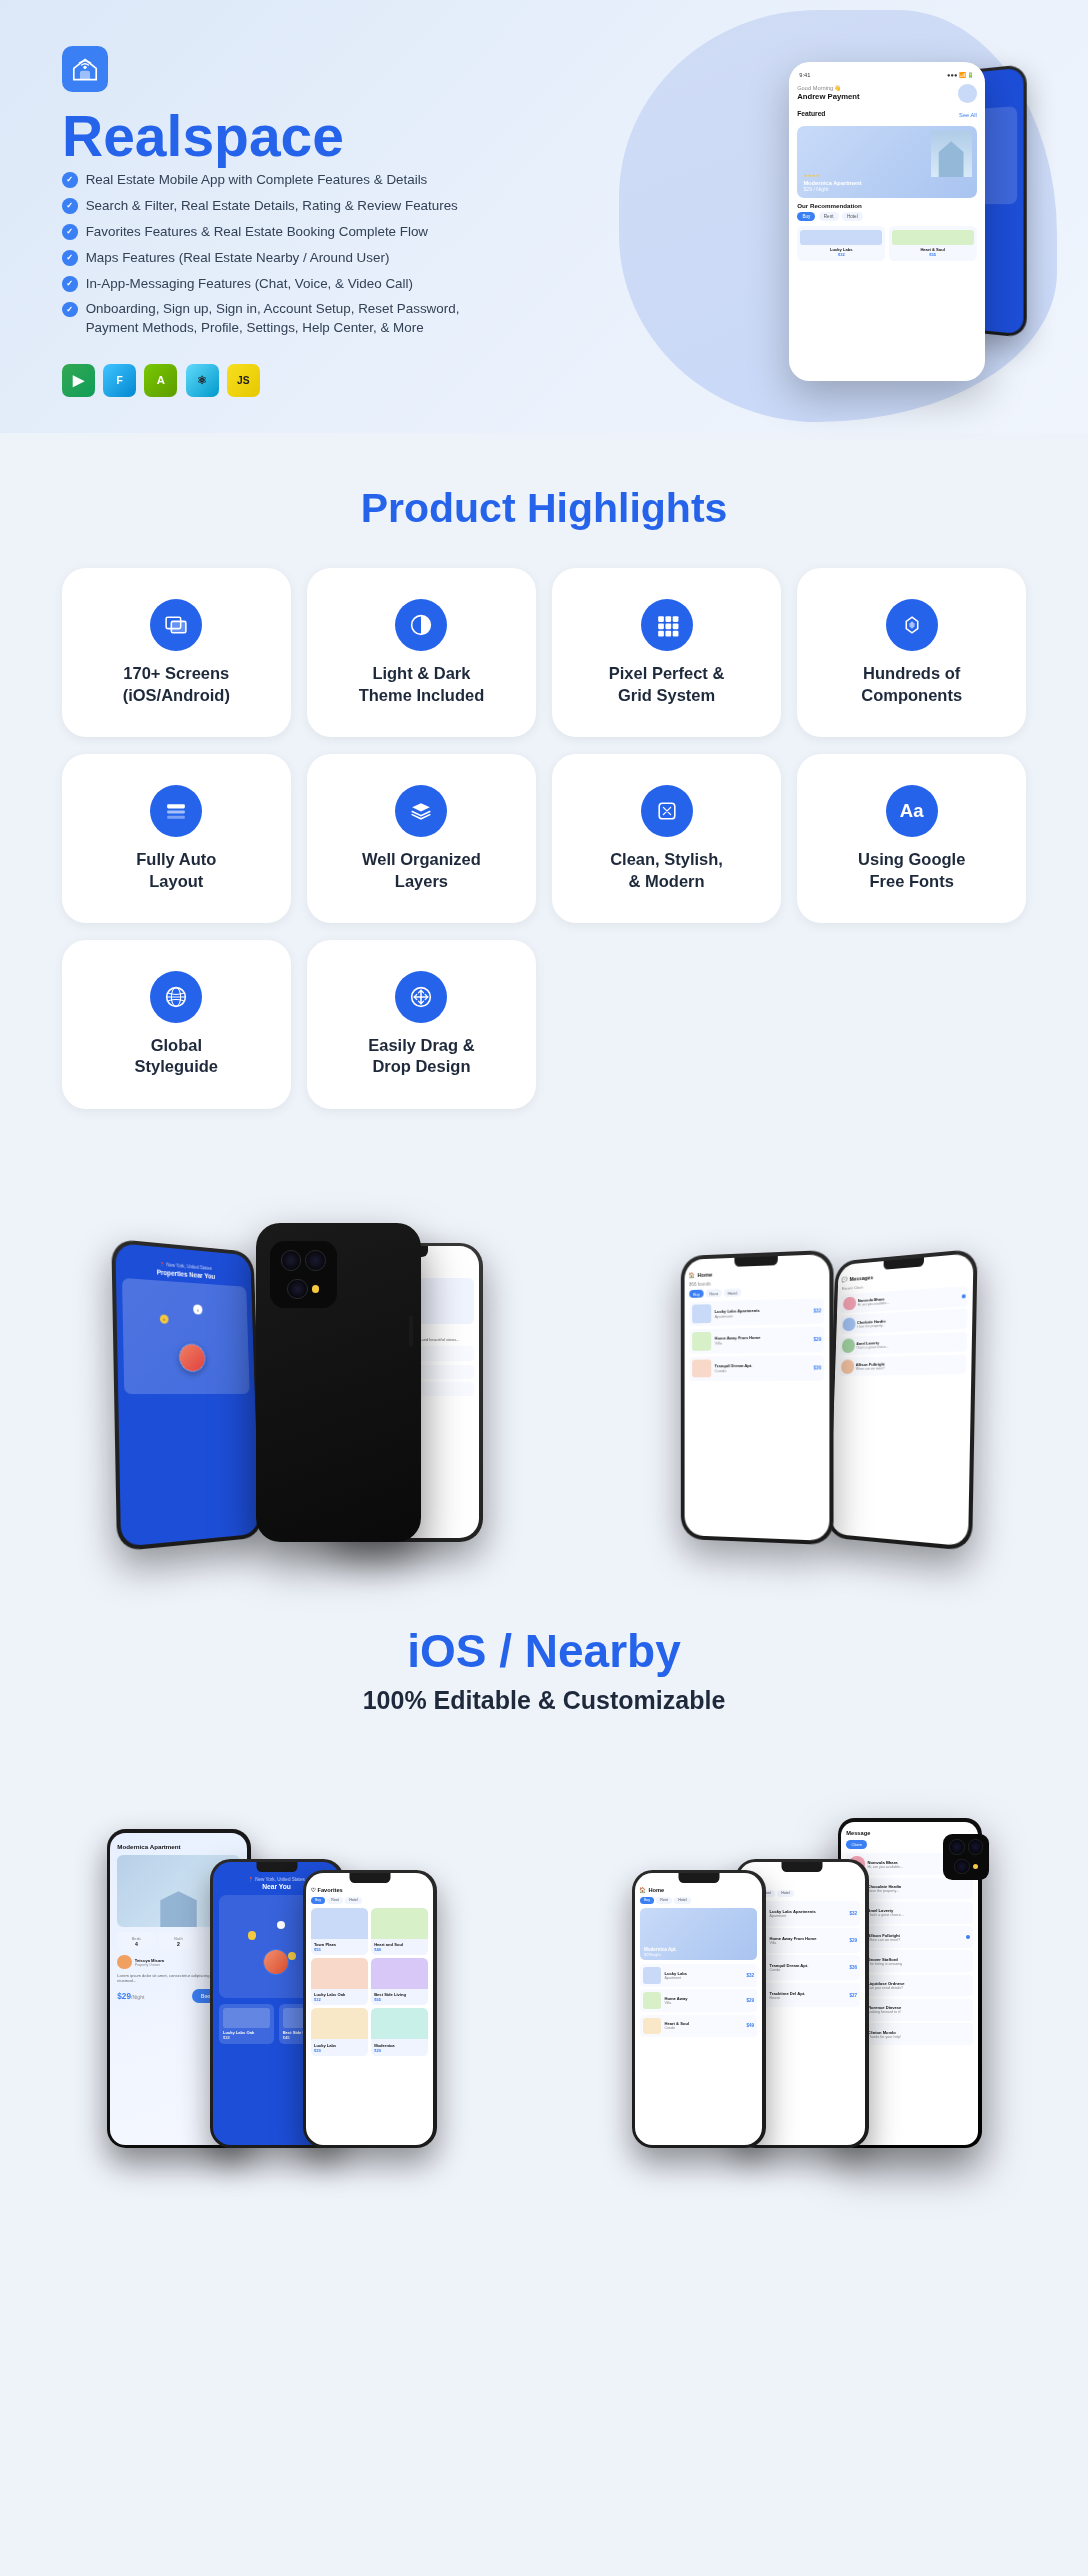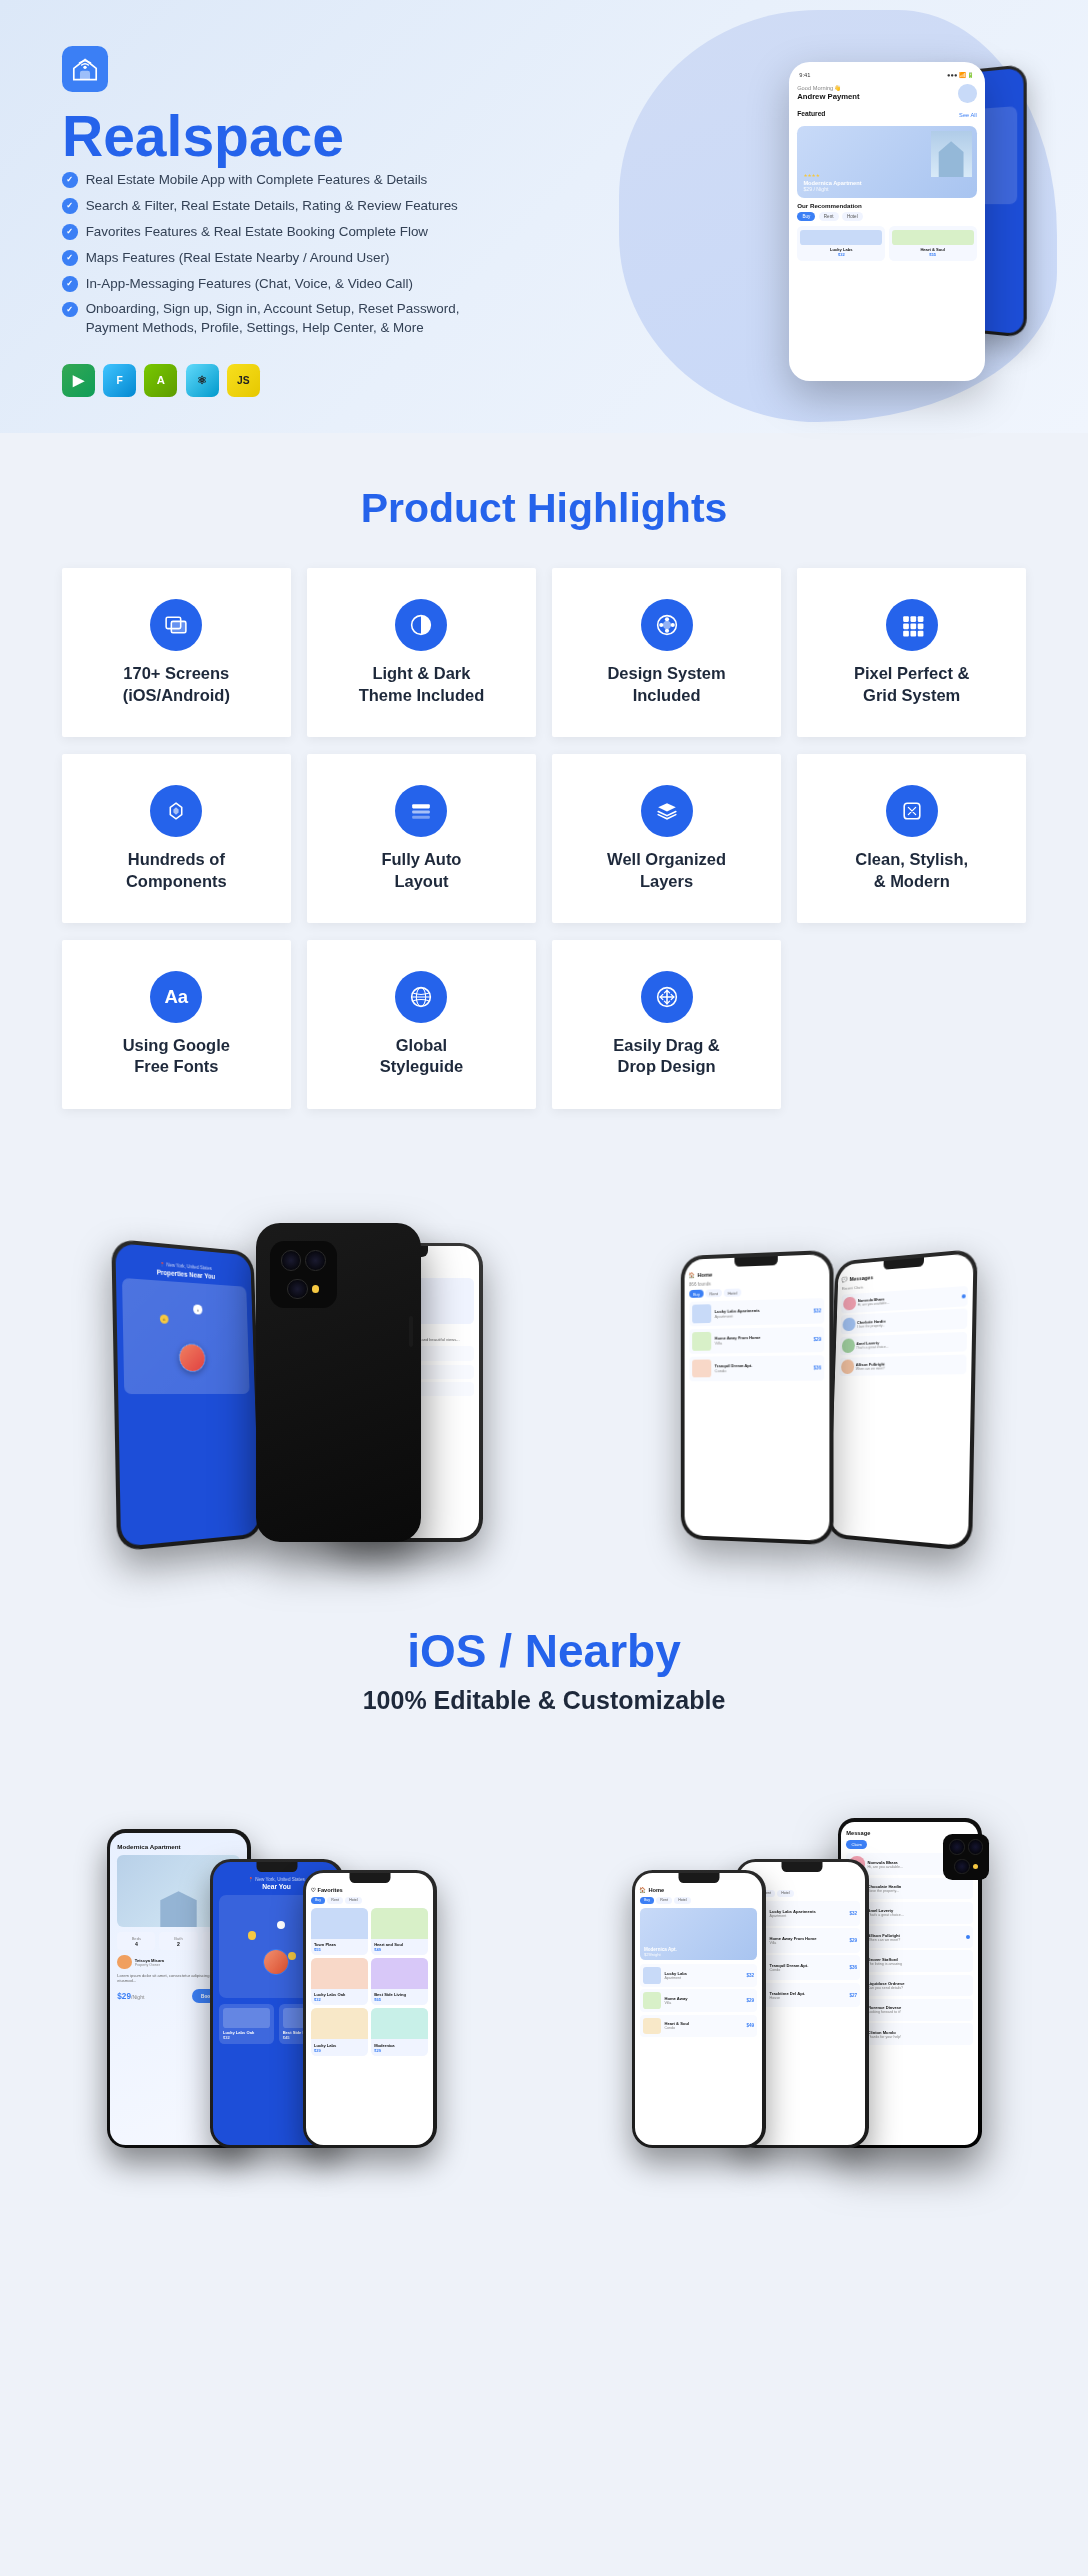--- a/index.html
+++ b/index.html
@@ -247,21 +247,21 @@
     }
     .highlights-grid {
       display: grid;
       grid-template-columns: repeat(4, 1fr);
       gap: 16.5px;
       max-width: 969px;
       margin: 0 auto;
     }
     .highlight-card {
       background: white;
-      border-radius: 2px;
+      border-radius: 24px;
       padding: 31px 20.6px;
       display: flex;
       flex-direction: column;
       align-items: center;
       gap: 12.4px;
       box-shadow: 0 2.1px 10.3px rgba(0,0,0,0.06);
     }
     .highlight-icon-circle {
       width: 52px;
       height: 52px;
@@ -468,33 +468,20 @@
       <div class="highlight-icon-circle">
         <svg width="26" height="26" viewBox="0 0 50 50">
           <circle cx="25" cy="25" r="18" stroke="white" stroke-width="3" fill="none"></circle>
           <path d="M25 7 A18 18 0 0 1 25 43 Z" fill="white"></path>
         </svg>
       </div>
       <div class="highlight-label">Light &amp; Dark<br>Theme Included</div>
     </div>
 
 
-    <div class="highlight-card">
-      <div class="highlight-icon-circle">
-        <svg width="26" height="26" viewBox="0 0 50 50" fill="none">
-          <circle cx="25" cy="25" r="18" stroke="white" stroke-width="3"></circle>
-          <circle cx="25" cy="25" r="8" fill="white" opacity="0.5"></circle>
-          <circle cx="25" cy="14" r="4" fill="white"></circle>
-          <circle cx="25" cy="36" r="4" fill="white"></circle>
-          <circle cx="14" cy="25" r="4" fill="white"></circle>
-          <circle cx="36" cy="25" r="4" fill="white"></circle>
-        </svg>
-      </div>
-      <div class="highlight-label">Design System<br>Included</div>
-    </div>
 
     <div class="highlight-card">
       <div class="highlight-icon-circle">
         <svg width="26" height="26" viewBox="0 0 50 50" fill="none">
           <rect x="8" y="8" width="11" height="11" rx="2" fill="white"></rect>
           <rect x="22" y="8" width="11" height="11" rx="2" fill="white"></rect>
           <rect x="36" y="8" width="11" height="11" rx="2" fill="white"></rect>
           <rect x="8" y="22" width="11" height="11" rx="2" fill="white"></rect>
           <rect x="22" y="22" width="11" height="11" rx="2" fill="white"></rect>
           <rect x="36" y="22" width="11" height="11" rx="2" fill="white"></rect>

